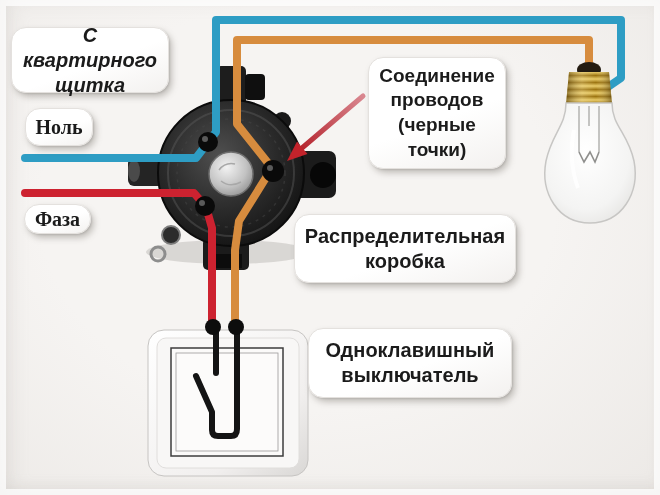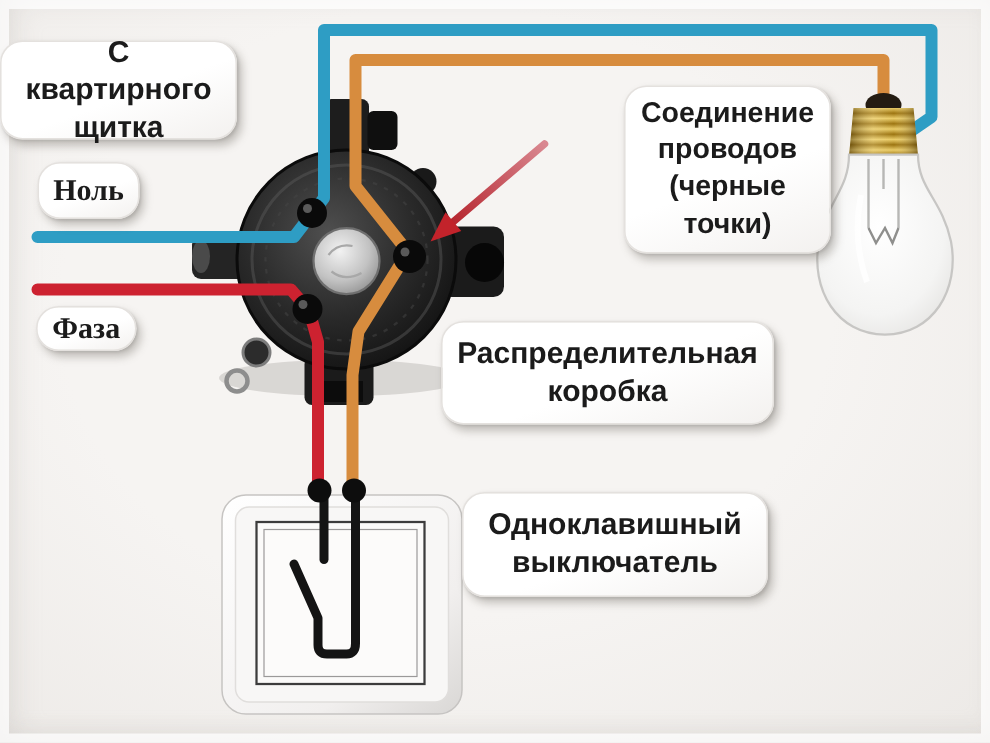--- a/index.html
+++ b/index.html
@@ -123,25 +123,25 @@
       <circle cx="213" cy="327" r="8" fill="#0d0d0d"></circle>
       <circle cx="236" cy="327" r="8" fill="#0d0d0d"></circle>
     </g>
 
     <g>
       <line x1="363" y1="96" x2="302" y2="148" stroke="url(#arrowGrad)" stroke-width="5" stroke-linecap="round"></line>
       <polygon points="287,161 297,141.5 307.5,154" fill="#c2232b"></polygon>
     </g>
   </svg>
 
-  <div class="lbl" style="left:0;top:27px;width:158px;height:66px;">С квартирного щитка</div>
+  <div class="lbl" style="left:11px;top:27px;width:158px;height:66px;font-style:italic;">С квартирного щитка</div>
 
   <div class="lbl small" style="left:25px;top:108px;width:68px;height:38px;">Ноль</div>
 
   <div class="lbl small" style="left:24px;top:204px;width:67px;height:30px;">Фаза</div>
 
-  <div class="lbl note" style="left:368px;top:57px;width:138px;height:112px;margin-left:48px;">Соединение проводов (черные точки)</div>
+  <div class="lbl note" style="left:368px;top:57px;width:138px;height:112px;">Соединение проводов (черные точки)</div>
 
   <div class="lbl" style="left:308px;top:328px;width:204px;height:70px;">Одноклавишный выключатель</div>
 
   <div class="lbl" style="left:294px;top:214px;width:222px;height:69px;">Распределительная коробка</div>
 
 </div>
 
 </body></html>

